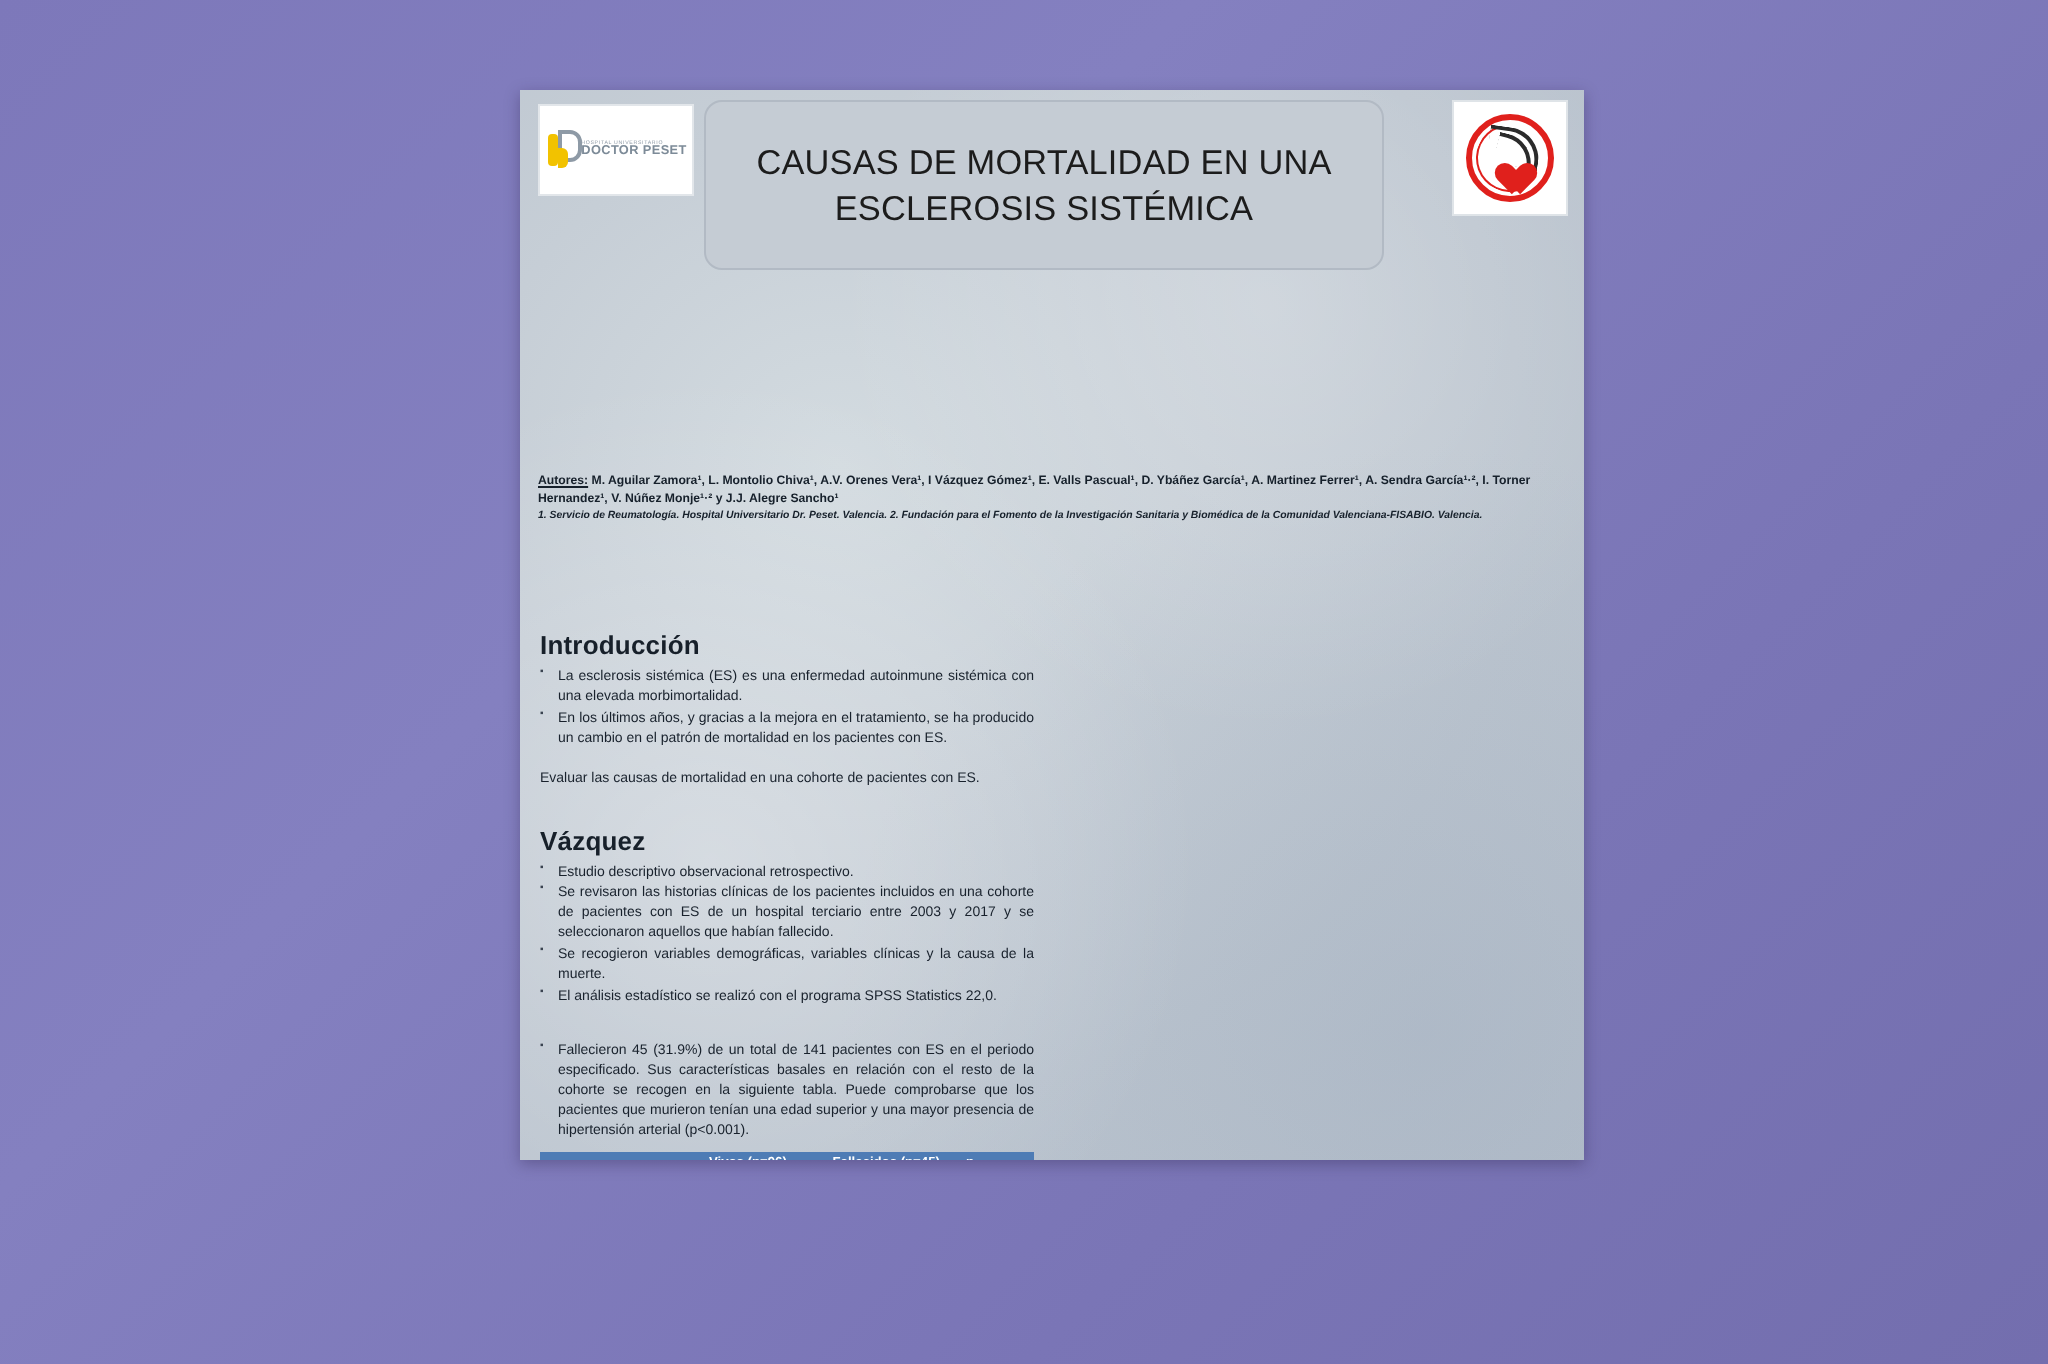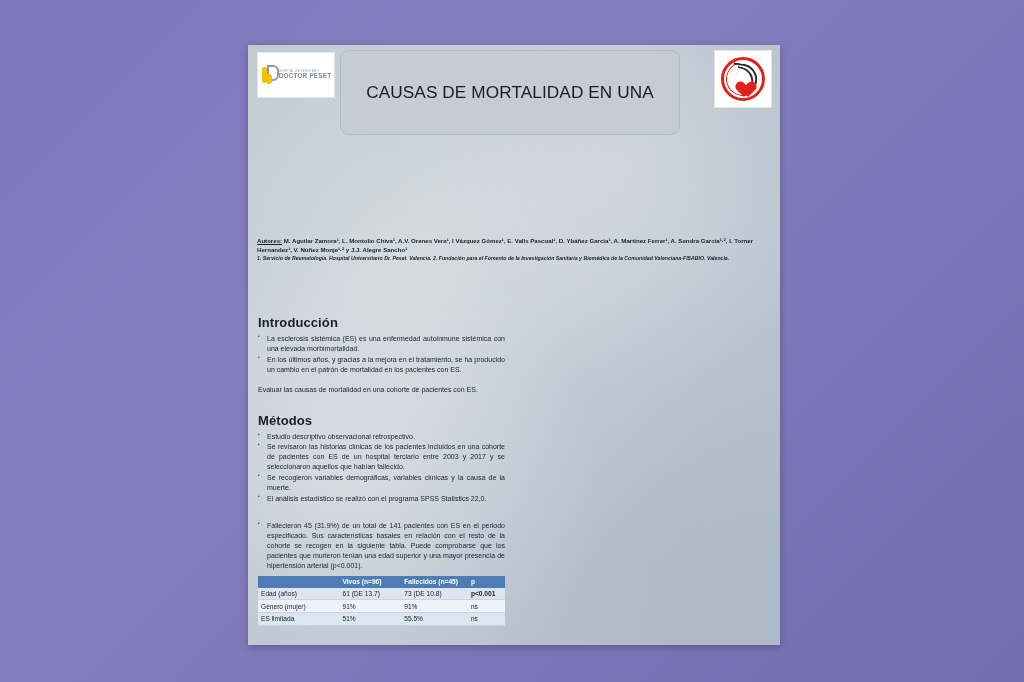--- a/index.html
+++ b/index.html
@@ -16,24 +16,24 @@
   #screen {
     position: relative;
     width: 1024px;
     height: 682px;
     background: linear-gradient(135deg, #7d78ba 0%, #8480c0 35%, #7a75b6 70%, #736eae 100%);
   }
 
   
   #poster {
     position: absolute;
-    left: 248px;
+    left: 260px;
     top: 45px;
     width: 532px;
-    height: 600px;
+    height: 535px;
     background:
       radial-gradient(ellipse at 30% 35%, #d3dbe0 0%, #c6ced6 35%, #bcc5cf 65%, #b5bfcb 100%);
     box-shadow: 0 2px 7px rgba(40,30,70,0.35);
     overflow: hidden;
   }
   
   #poster::after {
     content: "";
     position: absolute;
     inset: 0;
@@ -304,20 +304,21 @@
           <div class="logo-left-text">
             <span class="t1">HOSPITAL UNIVERSITARIO</span>
             <span class="t2">DOCTOR PESET</span>
           </div>
         </div>
       </div>
 
       <div class="title-box">
         <div class="title-text">
           <div>CAUSAS DE MORTALIDAD EN UNA</div>
+          <div>ESCLEROSIS SISTÉMICA</div>
         </div>
       </div>
 
       <div class="logo-right">
         <div class="heart-logo">
           <span class="heart-ring"></span>
           <span class="heart-ring inner"></span>
           <span class="heart-swoosh"></span>
           <span class="heart-swoosh s2"></span>
           <span class="heart-shape"></span>
@@ -337,21 +338,21 @@
       <h2 class="sec">Introducción</h2>
       <ul class="bullets">
         <li>La esclerosis sistémica (ES) es una enfermedad autoinmune sistémica con una elevada morbimortalidad.</li>
         <li>En los últimos años, y gracias a la mejora en el tratamiento, se ha producido un cambio en el patrón de mortalidad en los pacientes con ES.</li>
       </ul>
 
       <div class="sec-gap"></div>
       <p class="plain">Evaluar las causas de mortalidad en una cohorte de pacientes con ES.</p>
 
       <div class="sec-gap" style="height:18px"></div>
-      <h2 class="sec">Métodos</h2>
+      <h2 class="sec">Vázquez</h2>
       <ul class="bullets">
         <li>Estudio descriptivo observacional retrospectivo.</li>
         <li>Se revisaron las historias clínicas de los pacientes incluidos en una cohorte de pacientes con ES de un hospital terciario entre 2003 y 2017 y se seleccionaron aquellos que habían fallecido.</li>
         <li>Se recogieron variables demográficas, variables clínicas y la causa de la muerte.</li>
         <li>El análisis estadístico se realizó con el programa SPSS Statistics 22,0.</li>
       </ul>
 
       <div class="sec-gap" style="height:16px"></div>
       <ul class="bullets">
         <li>Fallecieron 45 (31.9%) de un total de 141 pacientes con ES en el periodo especificado. Sus características basales en relación con el resto de la cohorte se recogen en la siguiente tabla. Puede comprobarse que los  pacientes que murieron tenían una edad superior y una mayor presencia de hipertensión arterial (p&lt;0.001).</li>

